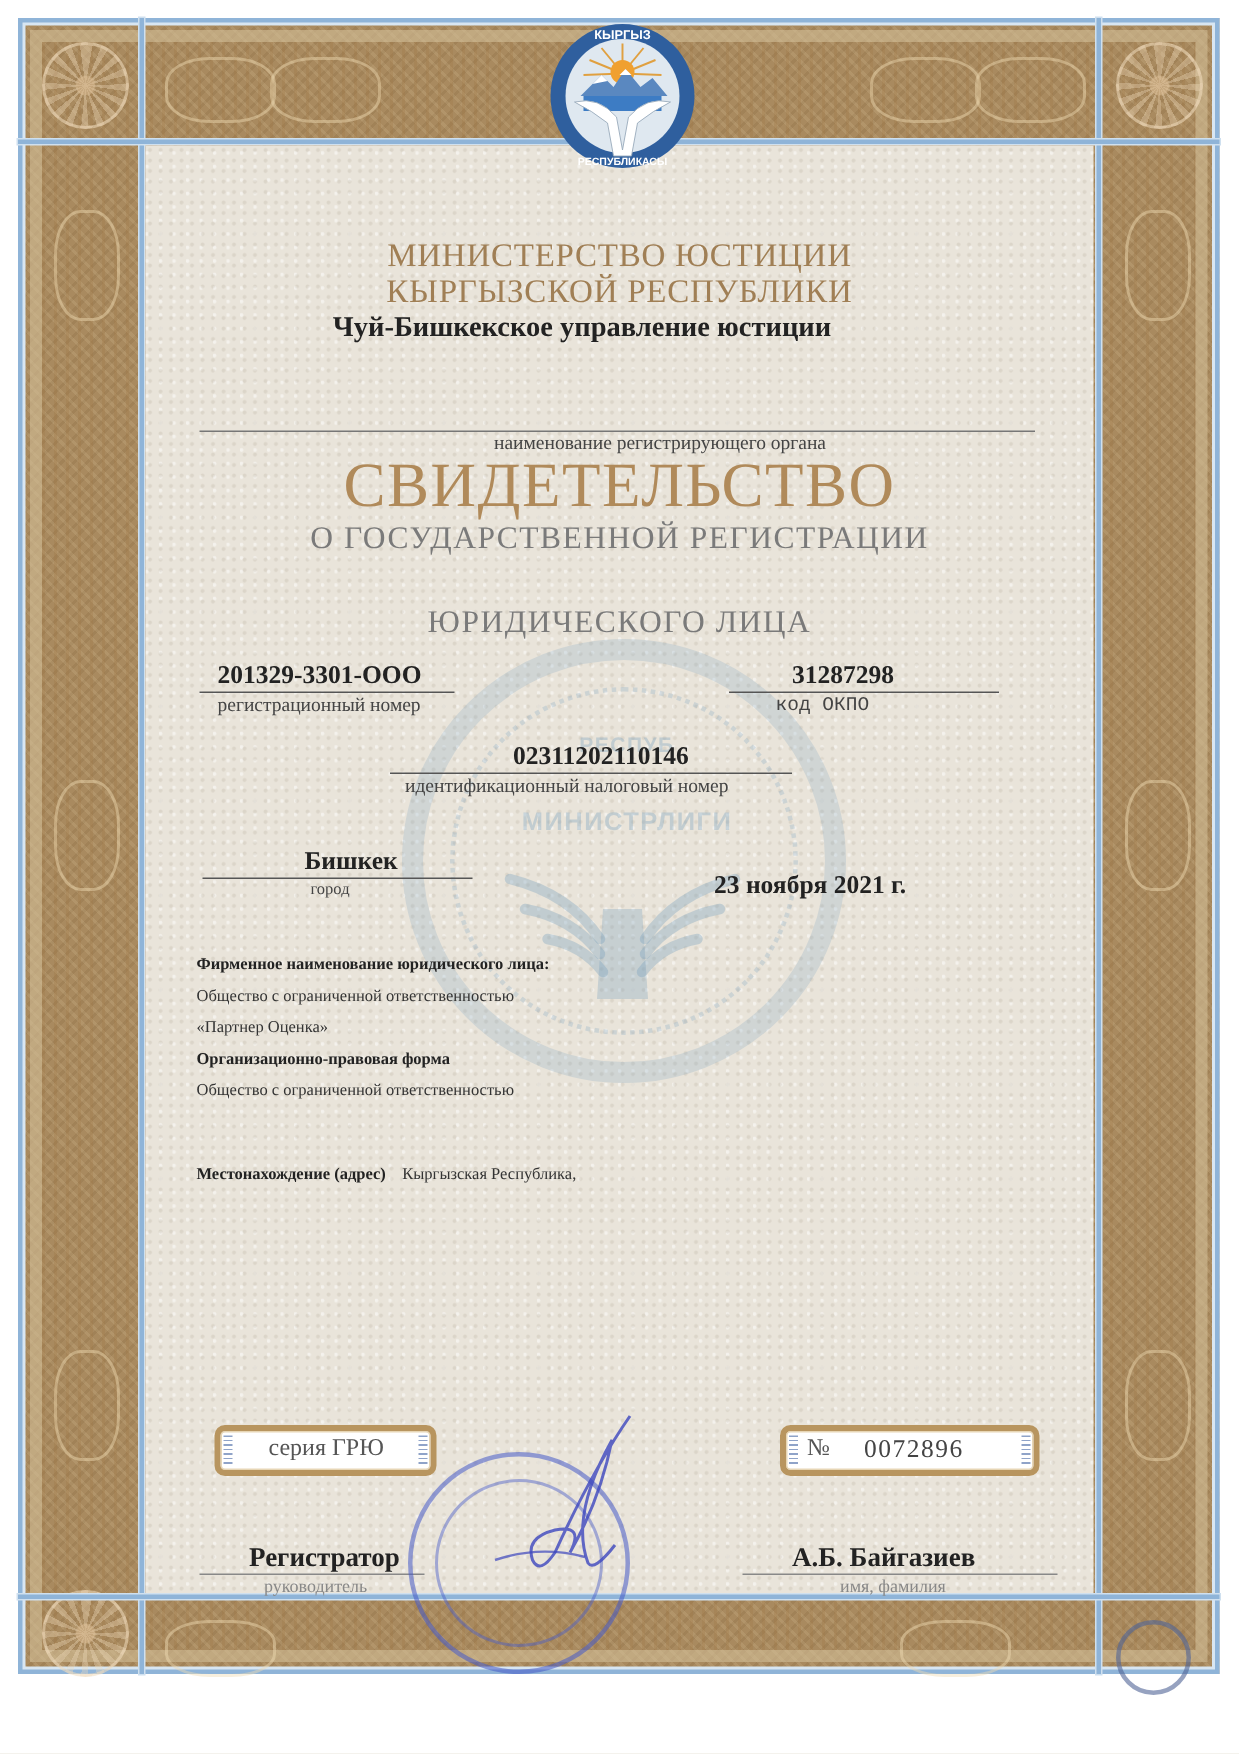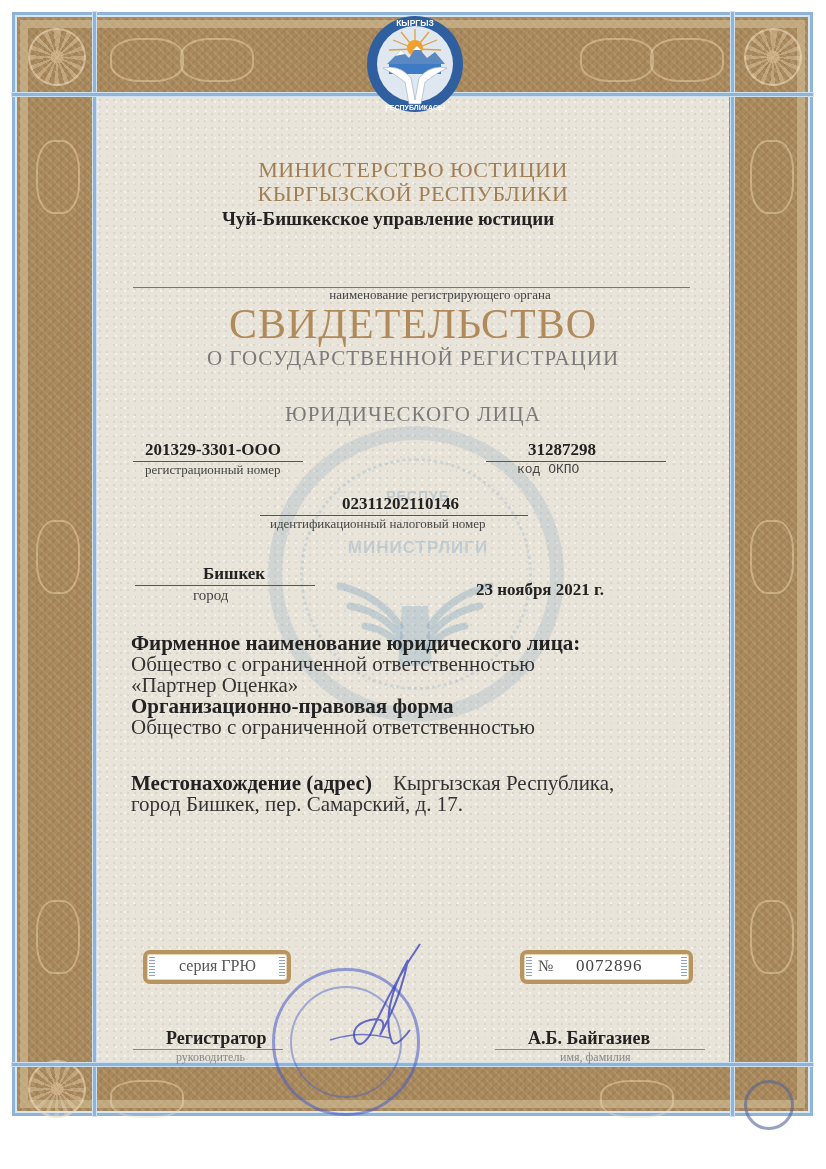--- a/index.html
+++ b/index.html
@@ -49,21 +49,21 @@
   .caption { font-family:"Liberation Serif", serif; font-size:13px; color:#444;padding-left:27px; }
   .caption-light { font-size:12px; color:#888; }
   .hline { position:absolute; height:1px; background:#555; }
 
   .title-main { position:absolute; left:0; width:826px; text-align:center; color:#b08a5a; font-size:42px; letter-spacing:1px; font-family:"Liberation Serif", serif; }
   .title-sub { position:absolute; left:0; width:826px; text-align:center; color:#7a7a7a; font-size:21px; letter-spacing:1px; }
 
   .val { position:absolute; font-weight:bold; font-size:17px; color:#222; }
   .lbl { position:absolute; font-size:13px; color:#444; }
 
-  .body-text { position:absolute; left:131px; font-size:21px; color:#333; line-height:21px; }
+  .body-text { position:absolute; left:131px; font-size:11px; color:#333; line-height:21px; }
   .body-text b { color:#222; }
 
   .plaque { position:absolute; height:26px; border:4px solid #b8955f; border-radius:7px; background:#ffffff;
     box-shadow: inset 0 0 0 1px #e7d6b5; font-family:"Liberation Serif", serif; font-size:16px; color:#555; }
   .plaque .edge { position:absolute; top:3px; width:6px; height:20px;
     background:repeating-linear-gradient(180deg,#8fa3c8 0 1px, transparent 1px 3px); }
 
   .stamp { position:absolute; left:272px; top:968px; width:148px; height:148px; border-radius:50%;
     border:3px solid rgba(70,90,200,0.55); box-sizing:border-box; }
   .stamp2 { position:absolute; left:290px; top:986px; width:112px; height:112px; border-radius:50%;
@@ -157,34 +157,33 @@
 <div class="val" style="left:528px;top:440px;">31287298</div>
 <div class="hline" style="left:486px;top:461px;width:180px;"></div>
 <div class="lbl" style="left:517px;top:462px;font-family:Liberation Mono, monospace;">код ОКПО</div>
 
 <div class="val" style="left:342px;top:494px;">02311202110146</div>
 <div class="hline" style="left:260px;top:515px;width:268px;"></div>
 <div class="lbl" style="left:270px;top:516px;">идентификационный налоговый номер</div>
 
 <div class="val" style="left:203px;top:564px;">Бишкек</div>
 <div class="hline" style="left:135px;top:585px;width:180px;"></div>
-<div class="lbl" style="left:193px;top:587px;font-size:15px;">город</div>
+<div class="lbl" style="left:207px;top:587px;font-size:11px;">город</div>
 <div class="val" style="left:476px;top:580px;">23 ноября 2021 г.</div>
 
 <div class="body-text" style="top:633px;">
   <b>Фирменное наименование юридического лица:</b><br>
   <span>Общество с ограниченной ответственностью</span><br>
   <span>«Партнер Оценка»</span><br>
   <b>Организационно-правовая форма</b><br>
   <span>Общество с ограниченной ответственностью</span>
 </div>
 
 <div class="body-text" style="top:773px;">
   <b>Местонахождение (адрес)</b>&nbsp;&nbsp;&nbsp;&nbsp;<span>Кыргызская Республика,</span><br>
-  <span>город Бишкек, пер. Самарский, д. 17.</span>
 </div>
 
 <div class="plaque" style="left:143px;top:950px;width:140px;">
   <span class="edge" style="left:2px;"></span>
   <span style="position:absolute;left:32px;top:3px;">серия  ГРЮ</span>
   <span class="edge" style="right:2px;"></span>
 </div>
 <div class="plaque" style="left:520px;top:950px;width:165px;">
   <span class="edge" style="left:2px;"></span>
   <span style="position:absolute;left:14px;top:3px;">№</span>

